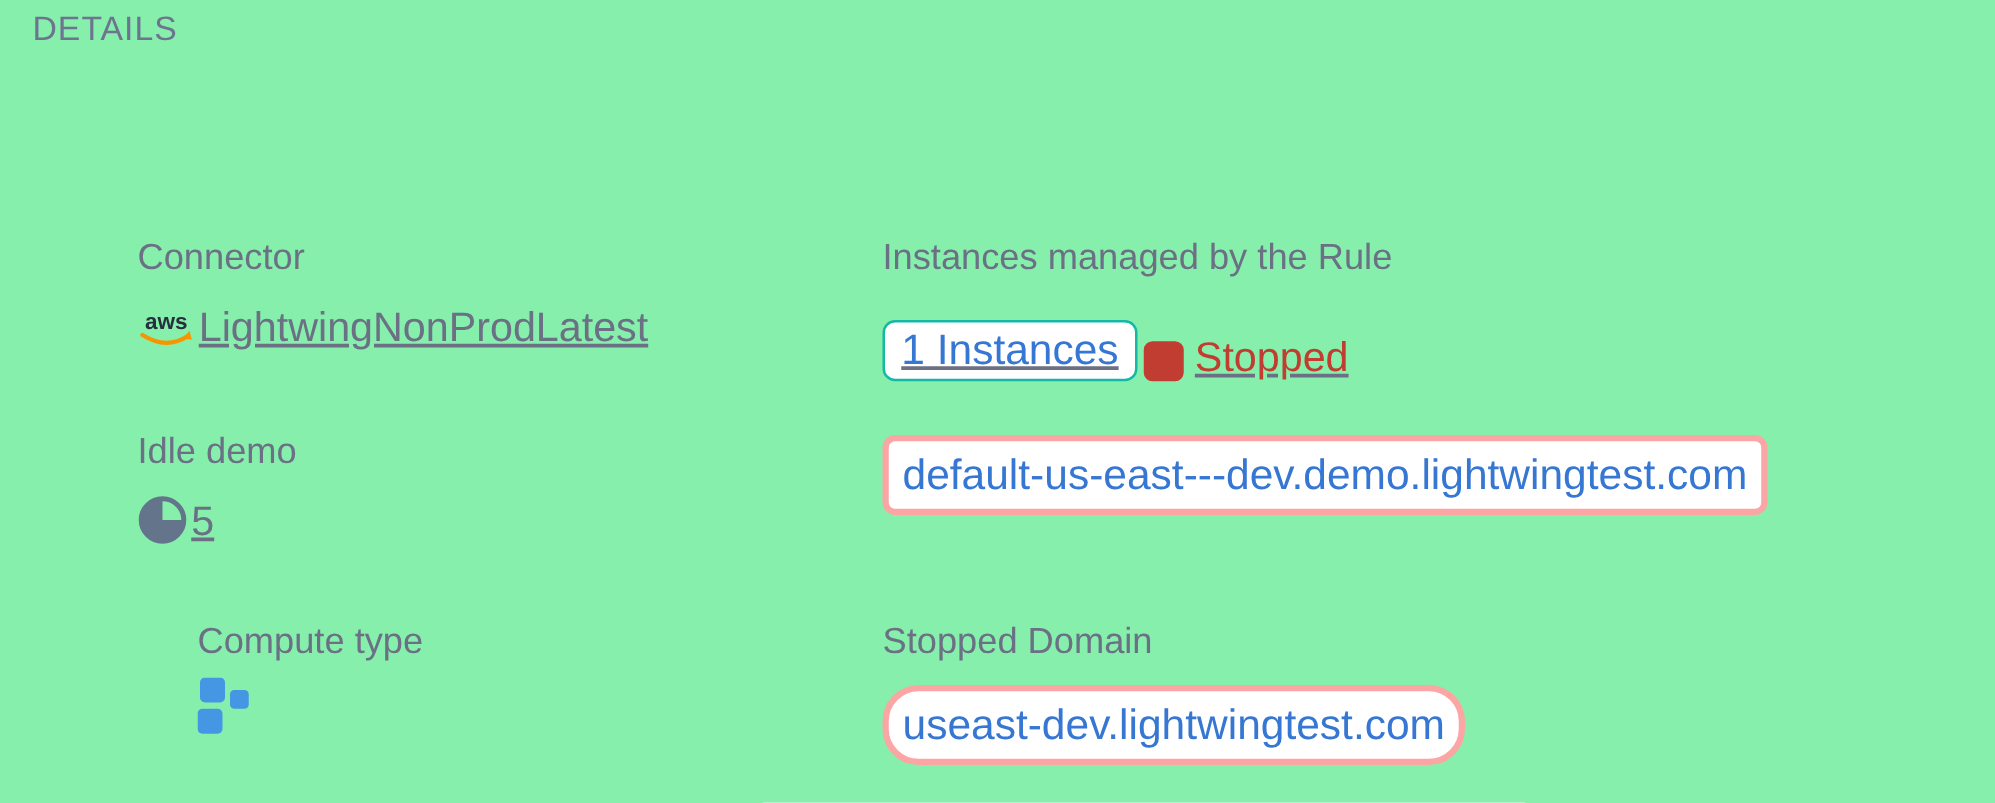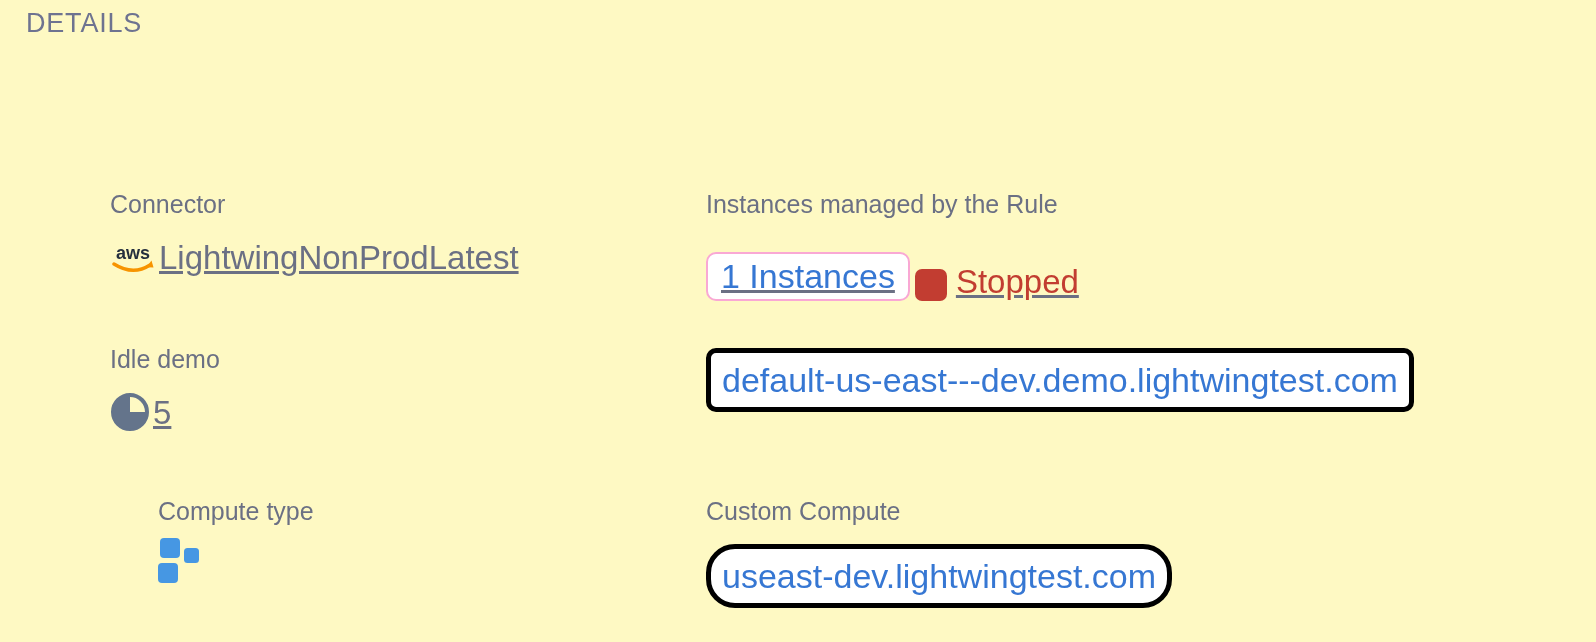--- a/index.html
+++ b/index.html
@@ -7,62 +7,62 @@
   body {
     font-family: "Liberation Sans", "DejaVu Sans", sans-serif;
     width: 1596px;
     height: 642px;
     overflow: hidden;
   }
   .panel {
     position: relative;
     width: 1596px;
     height: 642px;
-    background: #fef9c3;
+    background: #86efac;
   }
   .panel-title {
     position: absolute;
     left: 26px;
     top: 8px;
     font-size: 27px;
     font-weight: 500;
     letter-spacing: 0.8px;
     color: #6e7390;
   }
   .field { position: absolute; }
   .f-connector { left: 110px; top: 190px; }
   .f-instances { left: 706px; top: 190px; }
   .f-idle      { left: 110px; top: 345px; }
   .f-host      { left: 706px; top: 345px; }
   .f-compute   { left: 110px; top: 497px; margin-left: 48px; }
   .f-custom    { left: 706px; top: 497px; }
 
   .field .label {
-    font-size: 25px;
+    font-size: 29px;
     color: #6b7084;
     margin-bottom: 12px;
     white-space: nowrap;
   }
   .value-row {
     display: flex;
     align-items: flex-end;
     gap: 3px;
     font-size: 33px;
     color: #6b7084;
     white-space: nowrap;
     min-height: 46px;
     text-decoration: underline;
   }
   .icon { display: inline-flex; align-items: center; justify-content: center; flex: 0 0 auto; }
 
   
   .chip {
     display: inline-block;
     background: #ffffff;
-    border: 2px solid #f9a8d4;
+    border: 2px solid #14b8a6;
     border-radius: 10px;
     padding: 3px 13px;
     font-size: 34px;
     color: #3677d3;
     cursor: pointer;
   }
   .status-square {
     width: 32px;
     height: 32px;
     border-radius: 7px;
@@ -74,21 +74,21 @@
     color: #c23d31;
     margin-left: 6px;
     margin-top: 32px;
   }
 
   
   .domain-box {
     display: inline-block;
     margin-top: 3px;
     background: #ffffff;
-    border: 5px solid #000000;
+    border: 5px solid #fca5a5;
     border-radius: 10px;
     padding: 5px 11px;
     font-size: 34px;
     line-height: 44px;
     color: #3677d3;
     white-space: nowrap;
     cursor: pointer;
   }
   .f-custom .domain-box { margin-top: 6px; border-radius: 29px; }
 </style>
@@ -146,17 +146,17 @@
         <svg width="42" height="46" viewBox="0 0 42 46">
           <rect x="2" y="0" width="20" height="20" rx="4" fill="#4697e3"></rect>
           <rect x="26" y="10" width="15" height="15" rx="3.5" fill="#4697e3"></rect>
           <rect x="0" y="25" width="20" height="20" rx="4" fill="#4697e3"></rect>
         </svg>
       </span>
     </div>
   </div>
 
   <div class="field f-custom">
-    <div class="label">Custom Compute</div>
+    <div class="label">Stopped Domain</div>
     <div class="domain-box">useast-dev.lightwingtest.com</div>
   </div>
 
 </div>
 
 </body></html>

